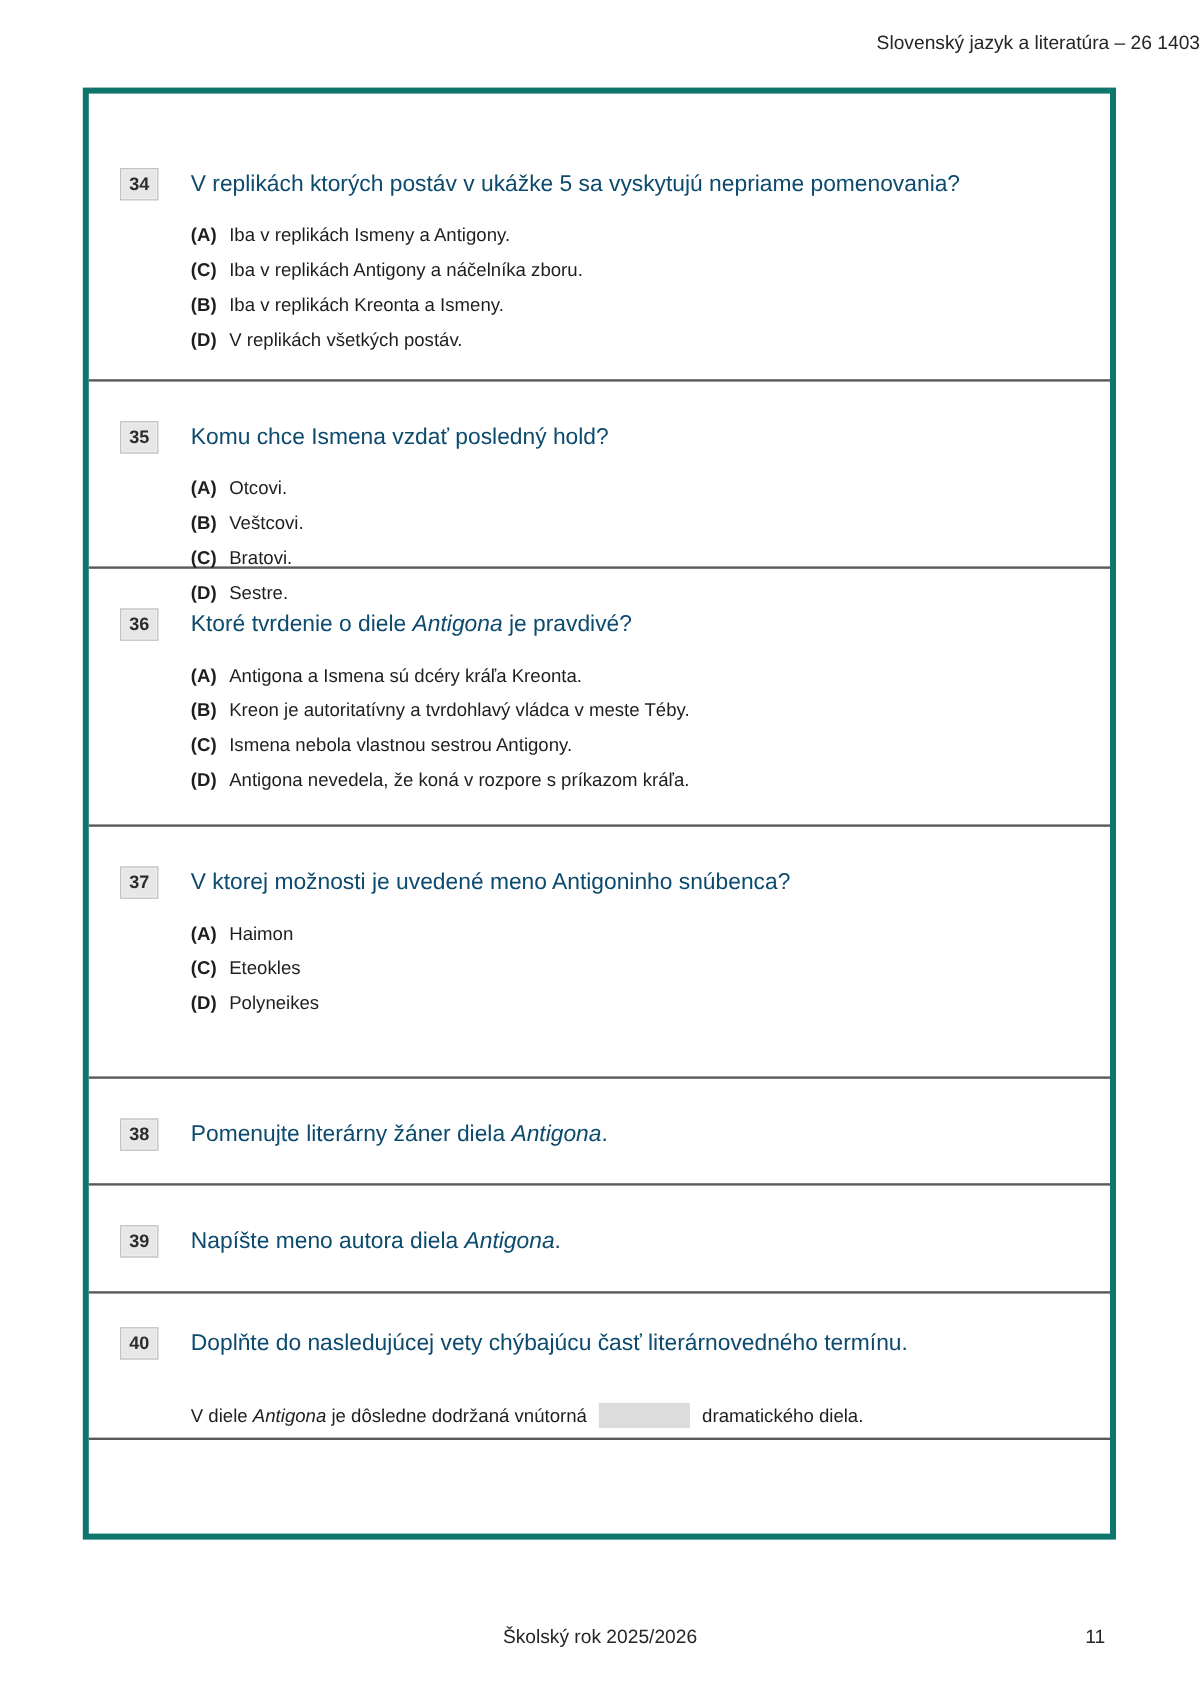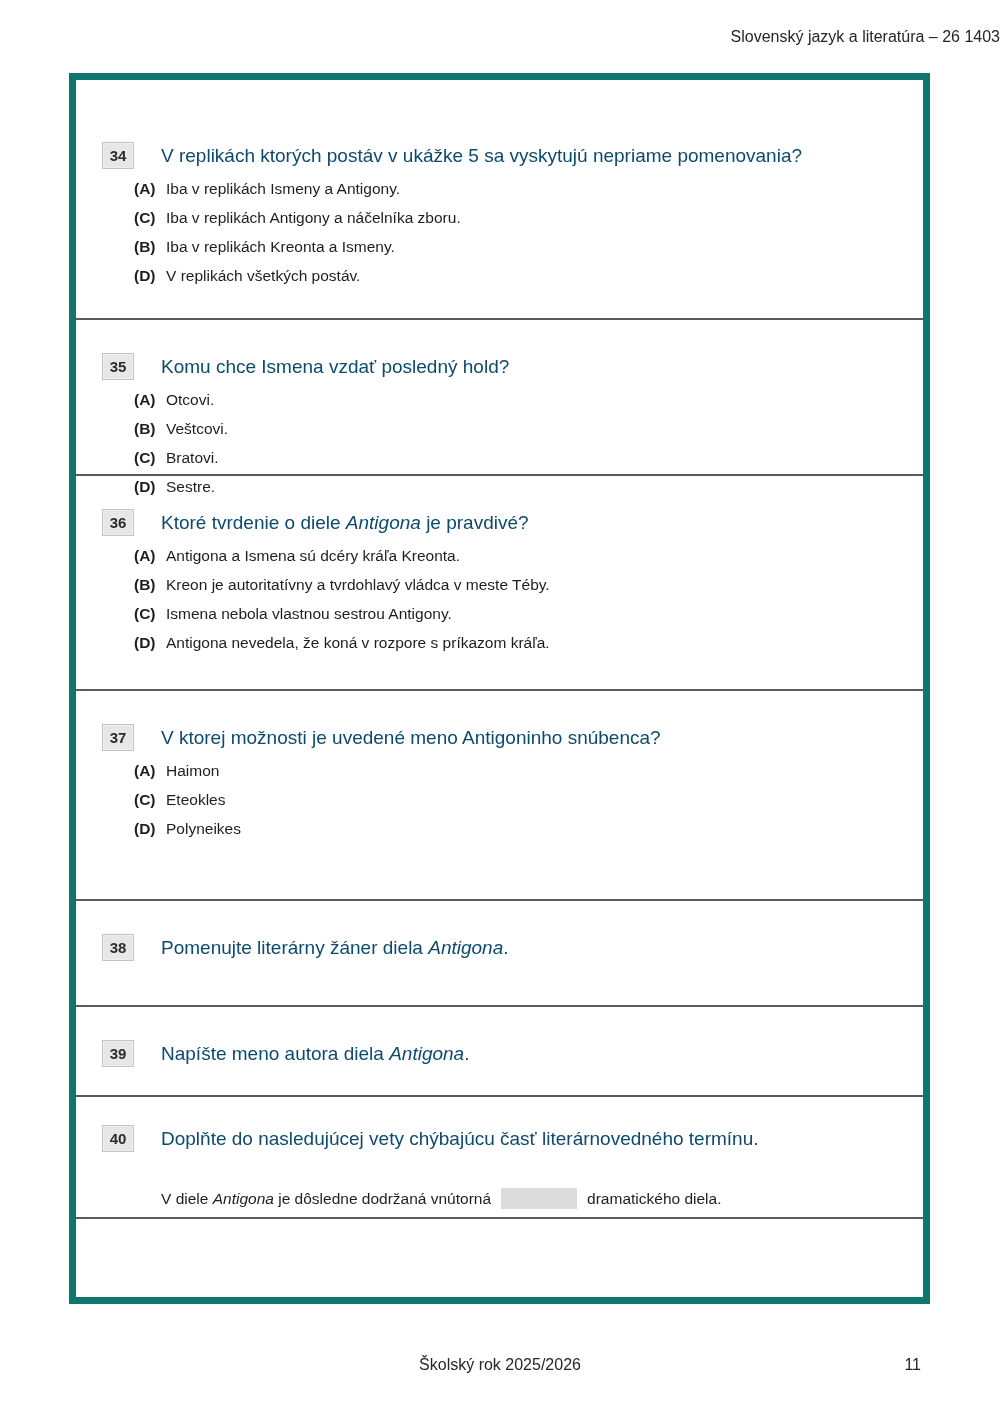--- a/index.html
+++ b/index.html
@@ -20,33 +20,33 @@
     width: 100%;
     text-align: right;
     font-size: 16px;
     color: #262626;
   }
   .exam-box {
     position: absolute;
     left: 69px;
     top: 73px;
     width: 861px;
-    border: 7px solid #0f766e;
+    border: 5px solid #0f766e;
     background: #ffffff;
   }
   .sec {
     border-bottom: 2px solid #5a5a5c;
     padding-top: 33px;
   }
   .sec:last-child { border-bottom: none; }
   .sec-q34 { height: 240px; padding-top: 62px; }
   .sec-q35 { height: 156px; }
   .sec-q36 { height: 215px; }
   .sec-q37 { height: 210px; }
-  .sec-q38 { height: 106px; }
+  .sec-q38 { height: 89px; }
   .sec-q39 { height: 90px; }
   .sec-q40 { height: 122px; padding-top: 28px; }
   .sec-empty { height: 78px; }
   .q-row {
     display: flex;
     align-items: center;
     padding-left: 26px;
   }
   .q-badge {
     display: inline-block;
@@ -62,22 +62,22 @@
     color: #2c2c2c;
     flex: 0 0 auto;
   }
   .q-text {
     margin-left: 27px;
     font-size: 19px;
     line-height: 20px;
     color: #0c4a6e;
   }
   .options {
-    margin-top: 10px;
-    padding-left: 58px;
+    margin-top: 20px;
+    padding-left: 85px;
   }
   .option {
     font-size: 15.5px;
     line-height: 20px;
     margin-bottom: 9px;
   }
   .opt-letter {
     display: inline-block;
     min-width: 32px;
     font-weight: bold;

